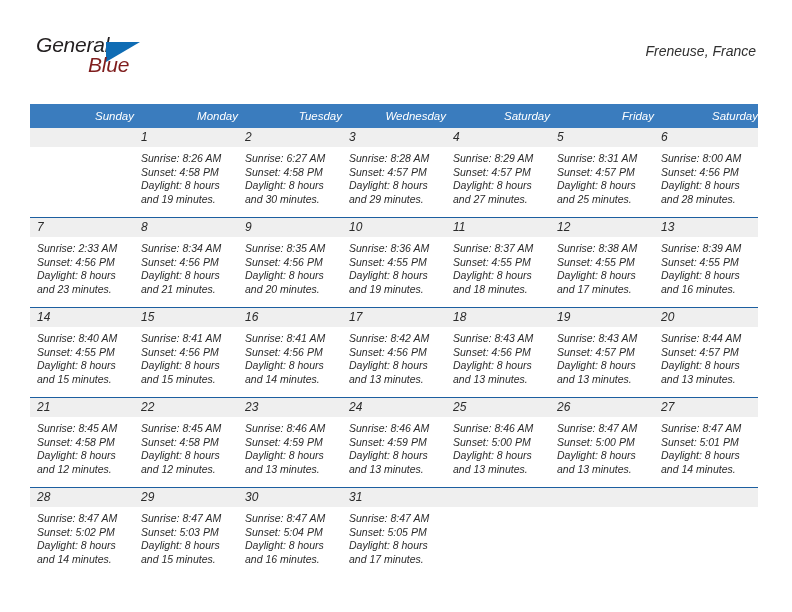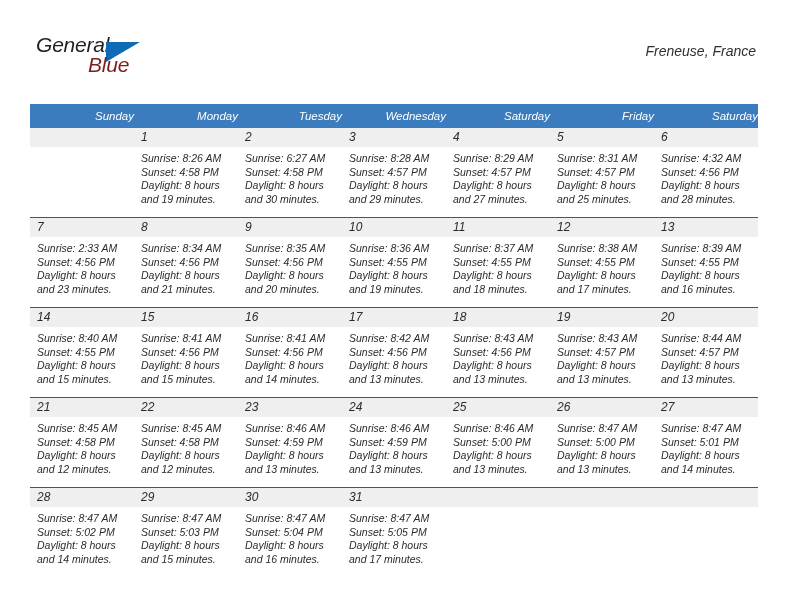--- a/index.html
+++ b/index.html
@@ -238,21 +238,21 @@
                 <div>Sunset: 4:57 PM</div>
                 <div class="daylight-line">Daylight: 8 hours</div>
                 <div class="daylight-line">and 25 minutes.</div>
               </div>
             </div>
           </td>
           <td>
             <div class="cell-inner">
               <div class="daynum-band">6</div>
               <div class="cell-body">
-                <div>Sunrise: 4:32 AM</div>
+                <div>Sunrise: 8:00 AM</div>
                 <div>Sunset: 4:56 PM</div>
                 <div class="daylight-line">Daylight: 8 hours</div>
                 <div class="daylight-line">and 28 minutes.</div>
               </div>
             </div>
           </td>
         </tr>
         <tr class="week-row">
           <td>
             <div class="cell-inner">

